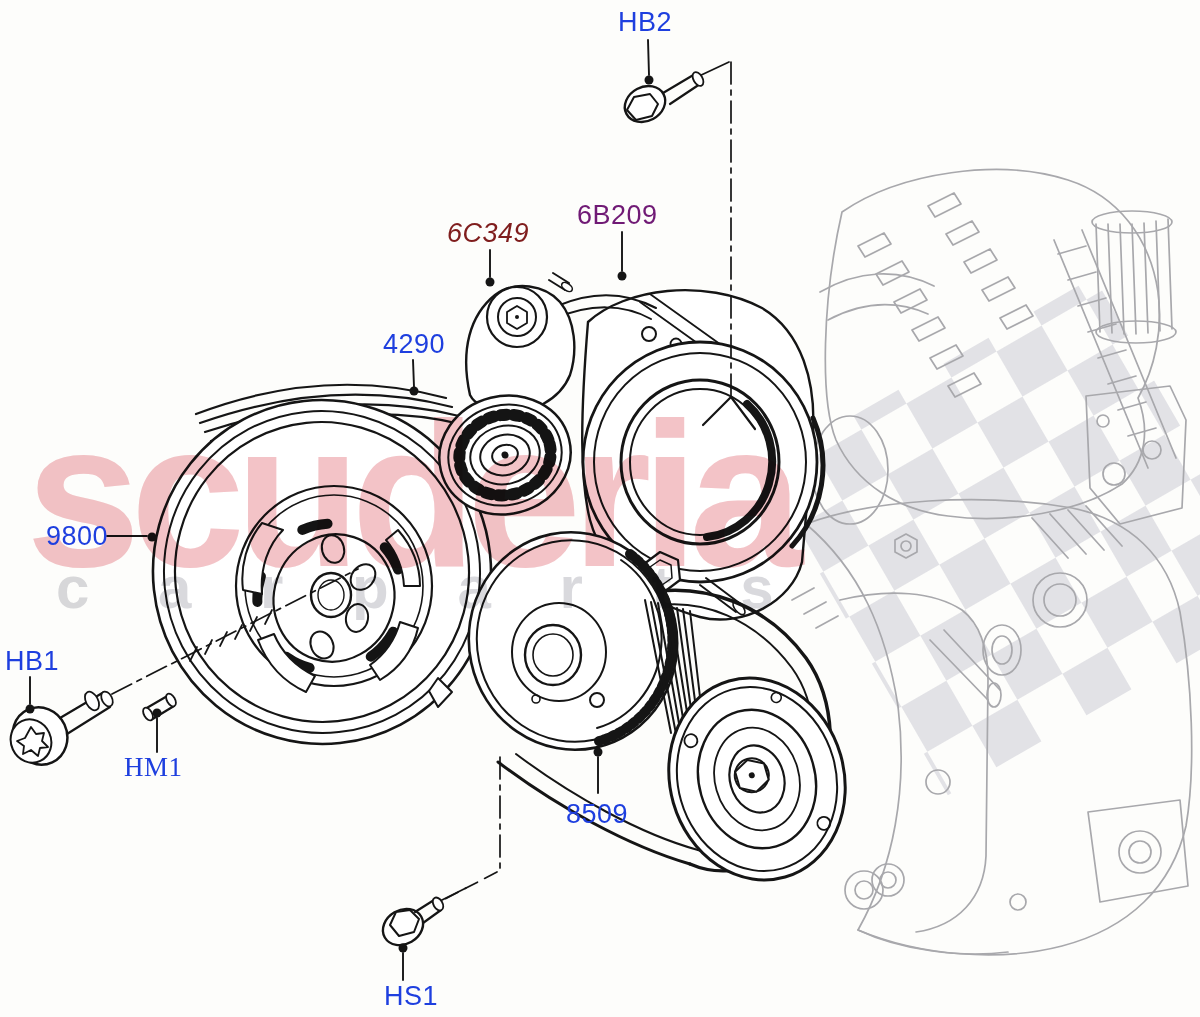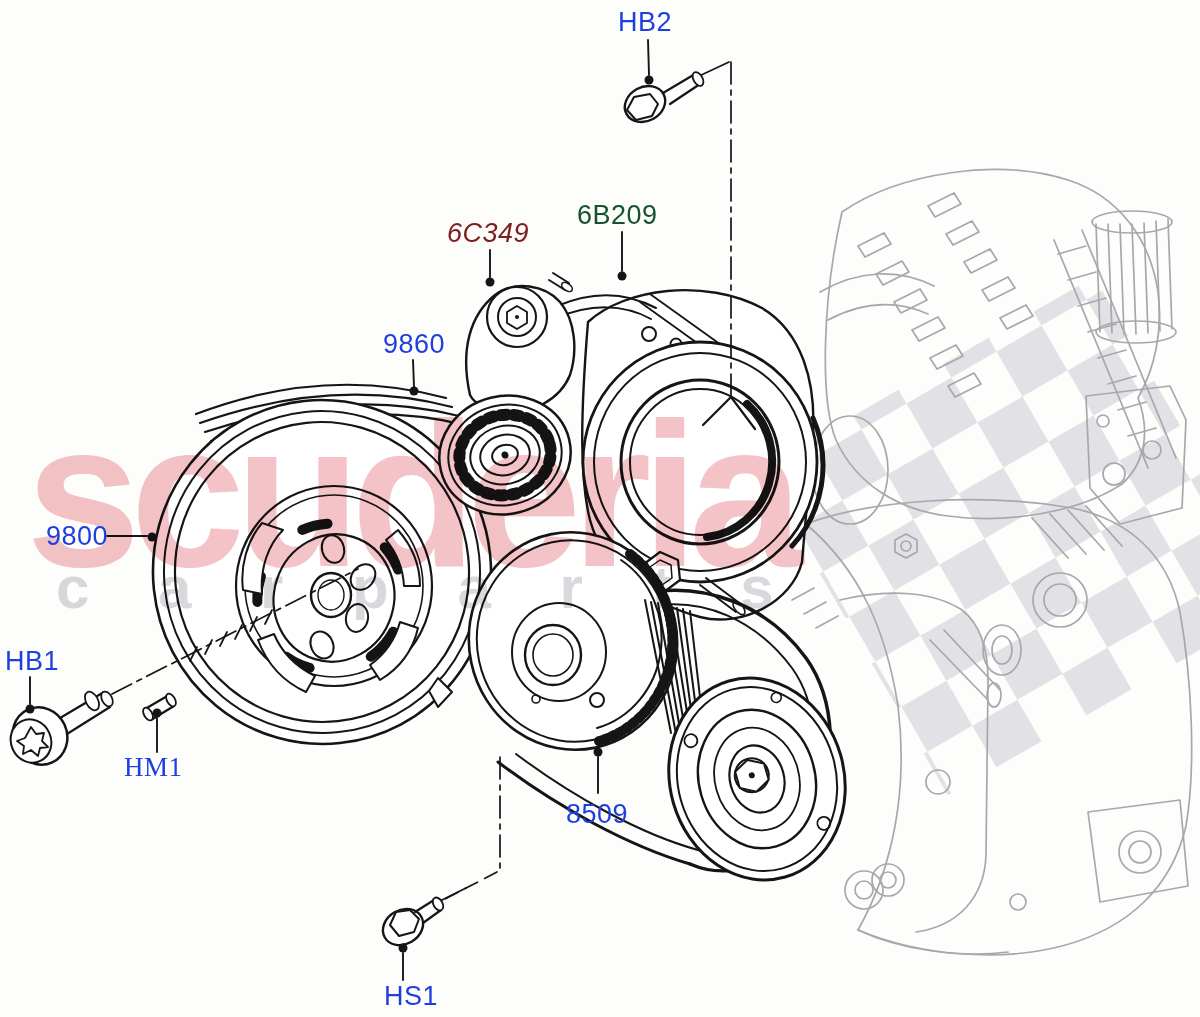--- a/index.html
+++ b/index.html
@@ -256,22 +256,22 @@
     </g>
   </g>
 </svg>
 
 <div class="wm wm-primary" style="color: rgb(243, 195, 199);">scuderia</div>
 <div class="wm wm-secondary" style="color: rgb(217, 217, 221);">c a r p a r t s</div>
 
 <div>
       <div class="part-label" style="left: 618px; top: 9px; color: rgb(30, 63, 223);">HB2</div>
       <div class="part-label" style="left: 447px; top: 220px; color: #7f1d1d; font-style: italic;">6C349</div>
-      <div class="part-label" style="left: 577px; top: 202px; color: #14532d;">6B209</div>
-      <div class="part-label" style="left: 383px; top: 331px; color: rgb(30, 63, 223);">9860</div>
+      <div class="part-label" style="left: 577px; top: 202px; color: #701a75;">6B209</div>
+      <div class="part-label" style="left: 383px; top: 331px; color: rgb(30, 63, 223);">4290</div>
       <div class="part-label" style="left: 46px; top: 523px; color: rgb(30, 63, 223);">9800</div>
       <div class="part-label" style="left: 5px; top: 648px; color: rgb(30, 63, 223); text-align: right;">HB1</div>
       <div class="part-label" style="left: 124px; top: 754px; color: rgb(30, 63, 223); font-family: Liberation Serif, serif;">HM1</div>
       <div class="part-label" style="left: 566px; top: 795px; color: rgb(30, 63, 223); margin-top: 6px;">8509</div>
       <div class="part-label" style="left: 384px; top: 983px; color: rgb(30, 63, 223);">HS1</div>
     </div>
 
 </div>
 
 </body></html>

